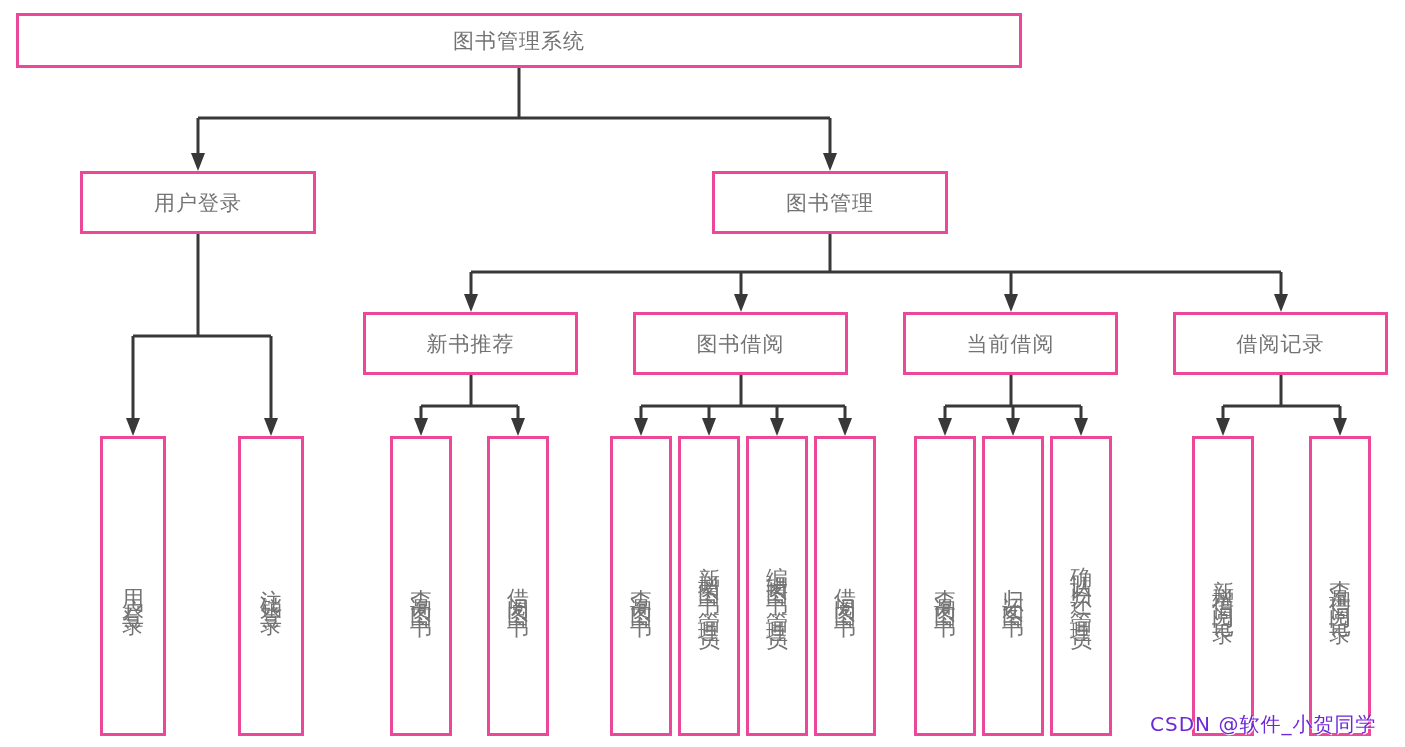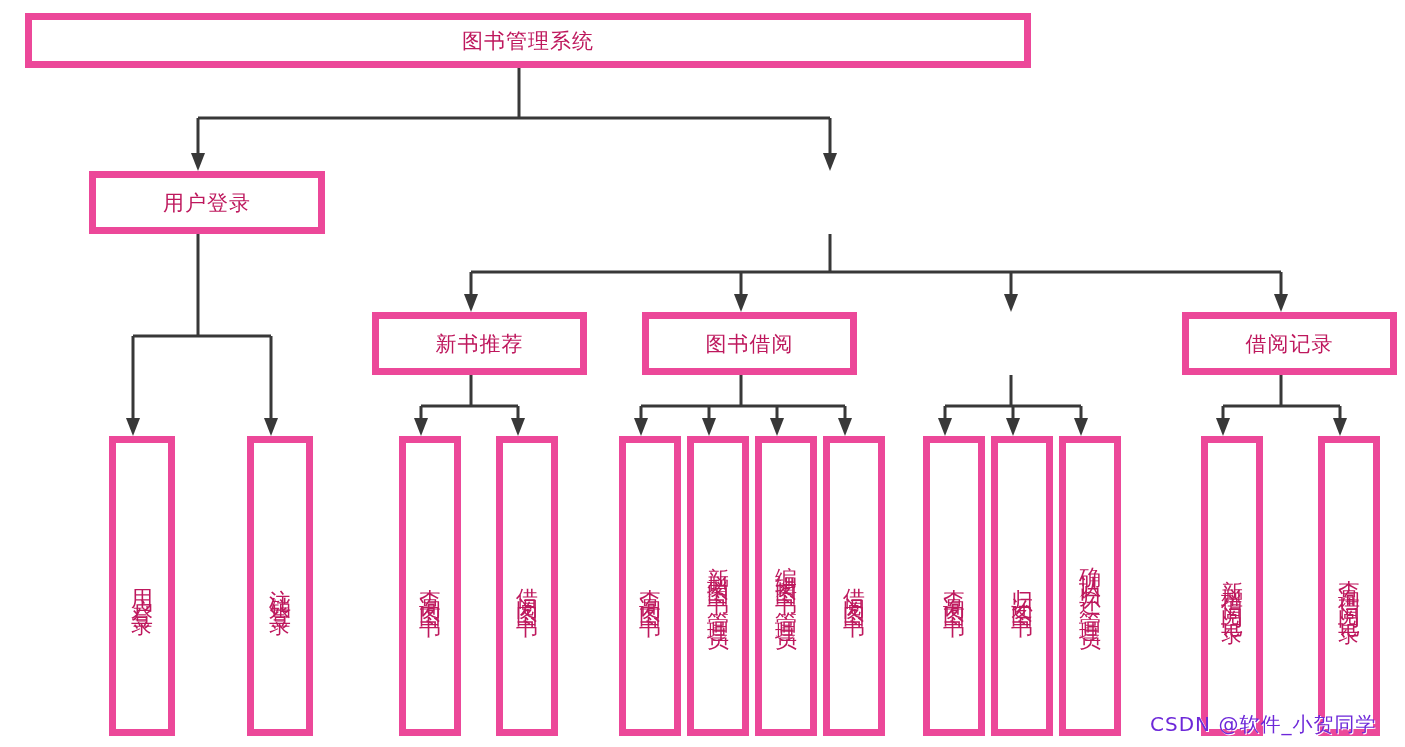--- a/index.html
+++ b/index.html
@@ -17,30 +17,29 @@
   }
   #connectors {
     position: absolute;
     left: 0; top: 0;
     width: 1405px; height: 747px;
     pointer-events: none;
   }
   .box {
     position: absolute;
     box-sizing: border-box;
-    border: 7px solid #ec4899;
+    border: 3px solid #ec4899;
     background: #ffffff;
     display: flex;
     align-items: center;
     justify-content: center;
     font-size: 21px;
     letter-spacing: 1px;
-    color: #be185d;
+    color: #737373;
     z-index: 2;
-    margin-left: 9px;
   }
   .vbox {
     writing-mode: vertical-rl;
     text-orientation: mixed;
     font-size: 22px;
     letter-spacing: 9px;
     line-height: 1;
     padding-top: 6px;
   }
   #watermark {
@@ -97,23 +96,25 @@
       <path d="M1006,418 L1020,418 L1013,436 Z"></path>
       <path d="M1074,418 L1088,418 L1081,436 Z"></path>
       <path d="M1216,418 L1230,418 L1223,436 Z"></path>
       <path d="M1333,418 L1347,418 L1340,436 Z"></path>
     </g>
   </svg>
 
   <div class="box" style="left:16px; top:13px; width:1006px; height:55px;">图书管理系统</div>
 
   <div class="box" style="left:80px; top:171px; width:236px; height:63px;">用户登录</div>
+  <div class="box" style="left:712px; top:171px; width:236px; height:63px;">图书管理</div>
 
   <div class="box" style="left:633px; top:312px; width:215px; height:63px;">图书借阅</div>
   <div class="box" style="left:363px; top:312px; width:215px; height:63px;">新书推荐</div>
+  <div class="box" style="left:903px; top:312px; width:215px; height:63px;">当前借阅</div>
   <div class="box" style="left:1173px; top:312px; width:215px; height:63px;">借阅记录</div>
 
   <div class="box vbox" style="left:100px; top:436px; width:66px; height:300px;">用户登录</div>
   <div class="box vbox" style="left:238px; top:436px; width:66px; height:300px;">注销登录</div>
 
   <div class="box vbox" style="left:390px; top:436px; width:62px; height:300px;">查询图书</div>
   <div class="box vbox" style="left:487px; top:436px; width:62px; height:300px;">借阅图书</div>
 
   <div class="box vbox" style="left:610px; top:436px; width:62px; height:300px;">查询图书</div>
   <div class="box vbox" style="left:678px; top:436px; width:62px; height:300px;">新增图书（管理员）</div>

